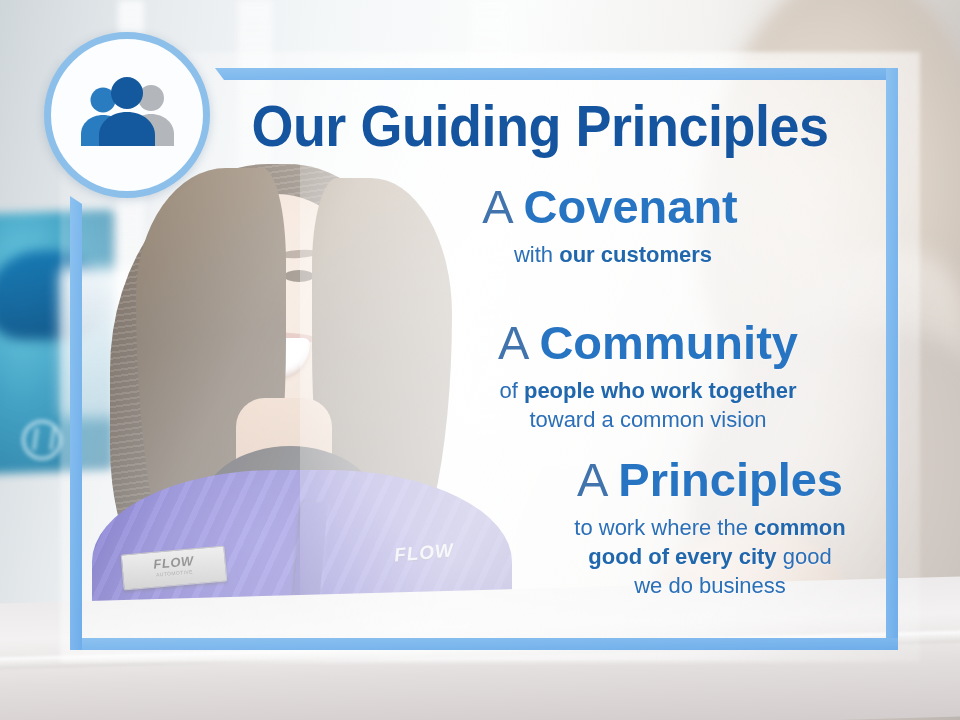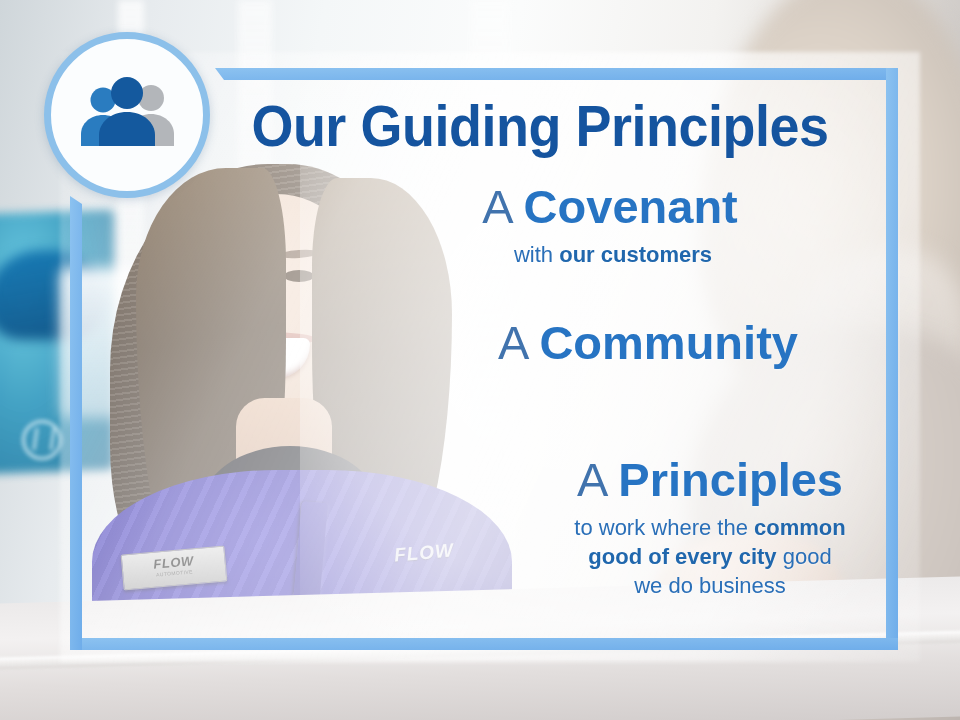--- a/index.html
+++ b/index.html
@@ -349,20 +349,24 @@
     </div>
     <div class="p-sub">
       <span>with </span><b>our customers</b>
     </div>
   </div>
 
   <div class="principle p2">
     <div class="p-head">
       <span class="art">A</span><span class="word">Community</span>
     </div>
+    <div class="p-sub">
+      <span>of </span><b>people who work together</b><br>
+      <span>toward a common vision</span>
+    </div>
   </div>
 
   <div class="principle p3">
     <div class="p-head">
       <span class="art">A</span><span class="word">Principles</span>
     </div>
     <div class="p-sub">
       <span>to work where the </span><b>common</b><br>
       <b>good of every city</b><span> good</span><br>
       <span>we do business</span>

